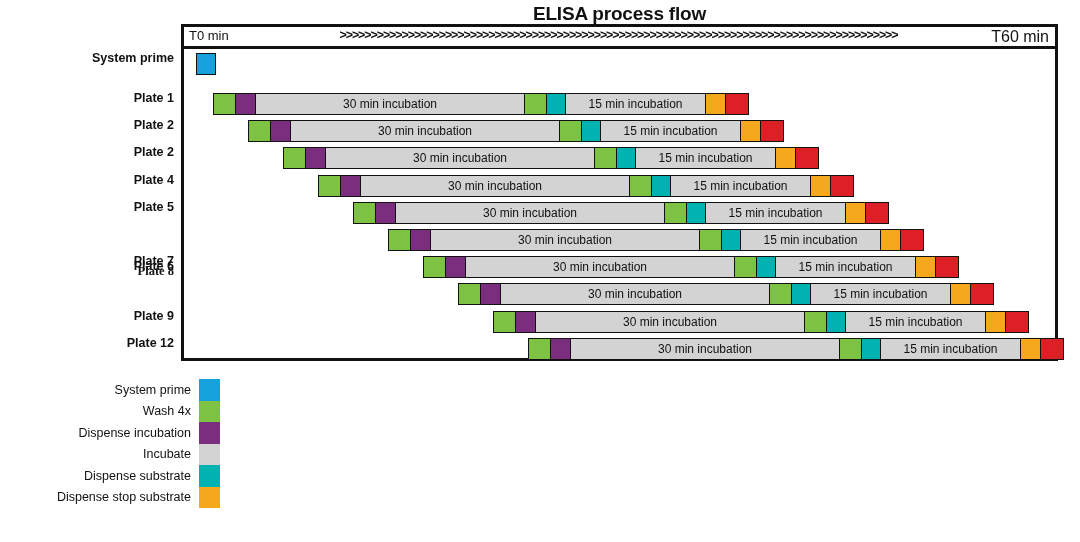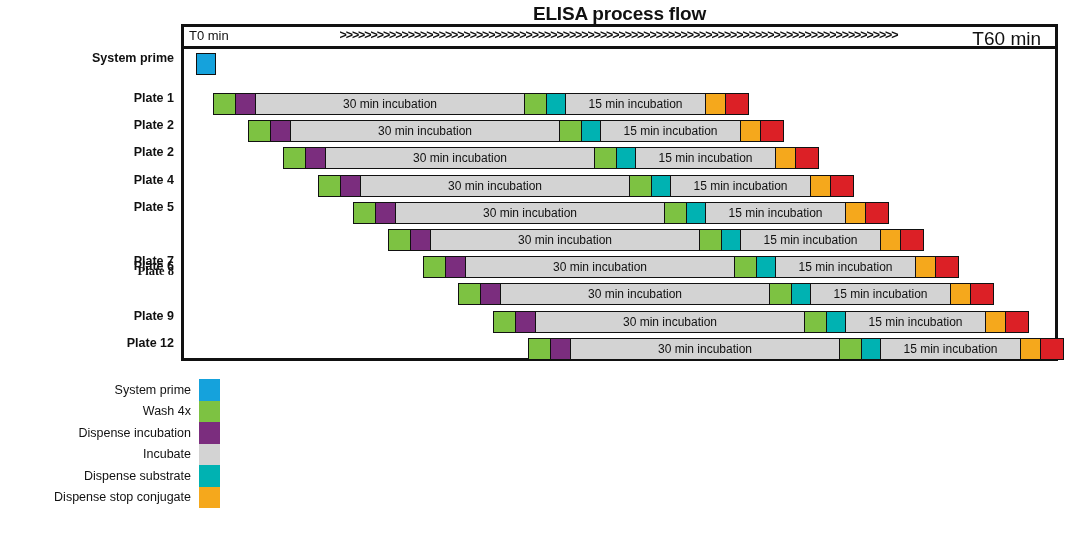--- a/index.html
+++ b/index.html
@@ -53,23 +53,23 @@
   }
   #t-start-label {
     position: absolute;
     left: 5px;
     top: 1px;
     font-size: 13px;
     color: #111111;
   }
   #t-end-label {
     position: absolute;
-    right: 14px;
+    right: 6px;
     top: 1px;
-    font-size: 19px;
+    font-size: 16px;
     color: #111111;
   }
   #time-arrow {
     position: absolute;
     left: 108px;
     right: 110px;
     top: 1px;
     font-size: 12.5px;
     font-weight: bold;
     color: #111111;
@@ -326,16 +326,16 @@
     </div>
     <div class="legend-row">
       <div class="legend-text">Incubate</div>
       <div class="legend-swatch" style="background: rgb(211, 211, 211);"></div>
     </div>
     <div class="legend-row">
       <div class="legend-text">Dispense substrate</div>
       <div class="legend-swatch" style="background: rgb(0, 178, 178);"></div>
     </div>
     <div class="legend-row">
-      <div class="legend-text">Dispense stop conjugate</div>
+      <div class="legend-text">Dispense stop substrate</div>
       <div class="legend-swatch" style="background: rgb(245, 168, 28);"></div>
     </div>
   </div>
 
 </body></html>

